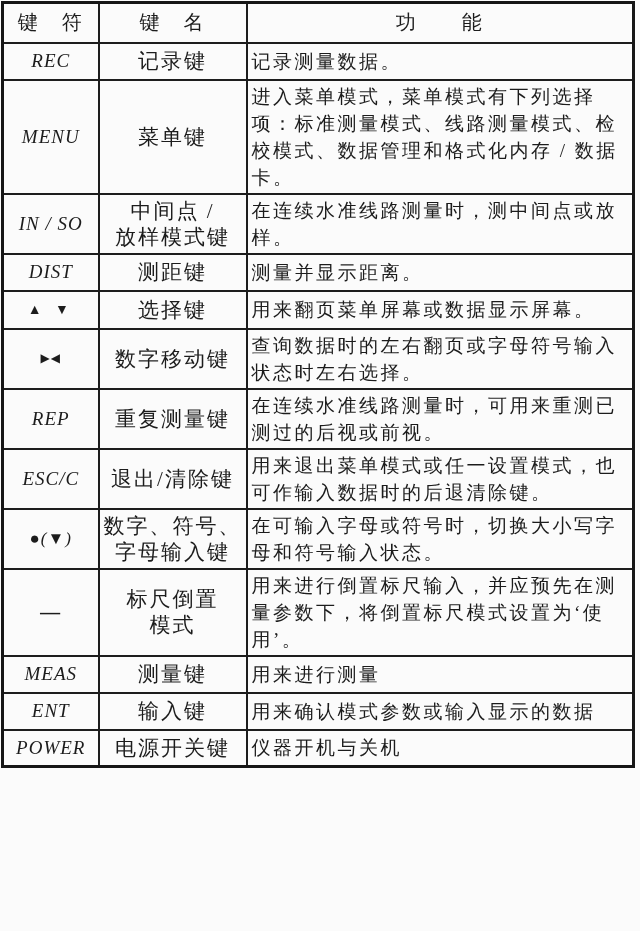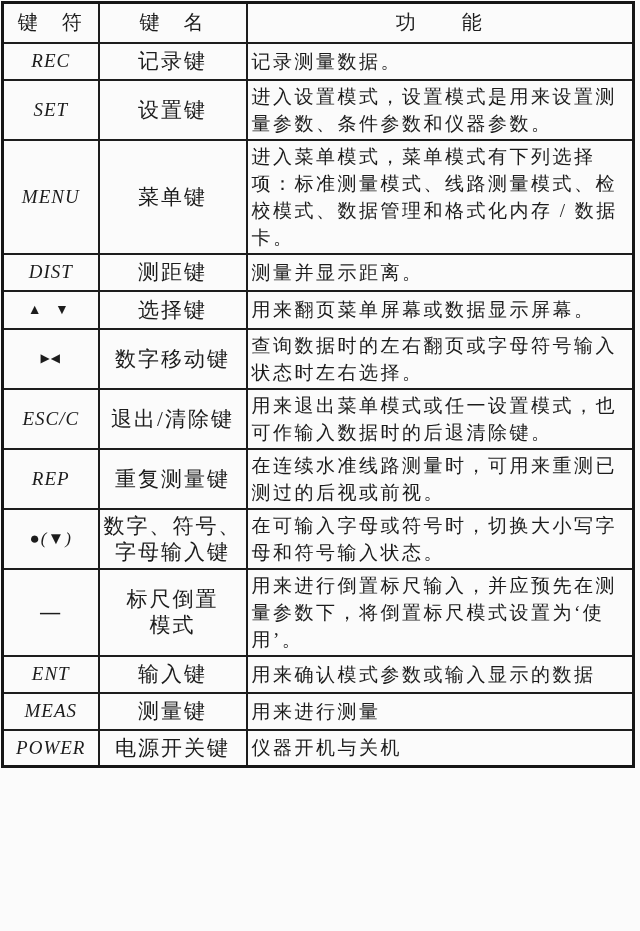--- a/index.html
+++ b/index.html
@@ -91,76 +91,77 @@
         <th class="hdr">键　名</th>
         <th class="hdr">功　　能</th>
       </tr>
     </thead>
     <tbody>
       <tr class="r37">
         <td class="sym">REC</td>
         <td class="name">记录键</td>
         <td class="func">记录测量数据。</td>
       </tr>
-      <tr class="r58">
-        <td class="sym">SET</td>
-        <td class="name">设置键</td>
-        <td class="func">进入设置模式，设置模式是用来设置测量参数、条件参数和仪器参数。</td>
-      </tr>
       <tr class="r82">
         <td class="sym">MENU</td>
         <td class="name">菜单键</td>
         <td class="func">进入菜单模式，菜单模式有下列选择项：标准测量模式、线路测量模式、检校模式、数据管理和格式化内存 / 数据卡。</td>
+      </tr>
+      <tr class="r57">
+        <td class="sym">IN / SO</td>
+        <td class="name">中间点 /
+放样模式键</td>
+        <td class="func">在连续水准线路测量时，测中间点或放样。</td>
       </tr>
       <tr class="r37">
         <td class="sym">DIST</td>
         <td class="name">测距键</td>
         <td class="func">测量并显示距离。</td>
       </tr>
       <tr class="r38">
         <td class="sym tri">▲ ▼</td>
         <td class="name">选择键</td>
         <td class="func">用来翻页菜单屏幕或数据显示屏幕。</td>
       </tr>
       <tr class="r58">
         <td class="sym tri2">▶◀</td>
         <td class="name">数字移动键</td>
         <td class="func">查询数据时的左右翻页或字母符号输入状态时左右选择。</td>
       </tr>
       <tr class="r57">
+        <td class="sym">REP</td>
+        <td class="name">重复测量键</td>
+        <td class="func">在连续水准线路测量时，可用来重测已测过的后视或前视。</td>
+      </tr>
+      <tr class="r57">
         <td class="sym">ESC/C</td>
         <td class="name">退出/清除键</td>
         <td class="func">用来退出菜单模式或任一设置模式，也可作输入数据时的后退清除键。</td>
-      </tr>
-      <tr class="r57">
-        <td class="sym">REP</td>
-        <td class="name">重复测量键</td>
-        <td class="func">在连续水准线路测量时，可用来重测已测过的后视或前视。</td>
       </tr>
       <tr class="r57">
         <td class="sym dot">●(▼)</td>
         <td class="name">数字、符号、
 字母输入键</td>
         <td class="func">在可输入字母或符号时，切换大小写字母和符号输入状态。</td>
       </tr>
       <tr class="r68">
         <td class="sym dash">—</td>
         <td class="name">标尺倒置
 模式</td>
         <td class="func">用来进行倒置标尺输入，并应预先在测量参数下，将倒置标尺模式设置为‘使用’。</td>
       </tr>
       <tr class="r37">
+        <td class="sym">MEAS</td>
+        <td class="name">测量键</td>
+        <td class="func">用来进行测量</td>
+      </tr>
+      <tr class="r37">
         <td class="sym">ENT</td>
         <td class="name">输入键</td>
         <td class="func">用来确认模式参数或输入显示的数据</td>
-      </tr>
-      <tr class="r37">
-        <td class="sym">MEAS</td>
-        <td class="name">测量键</td>
-        <td class="func">用来进行测量</td>
       </tr>
       <tr class="r37">
         <td class="sym">POWER</td>
         <td class="name">电源开关键</td>
         <td class="func">仪器开机与关机</td>
       </tr>
 
     </tbody>
   </table>
 </div>

